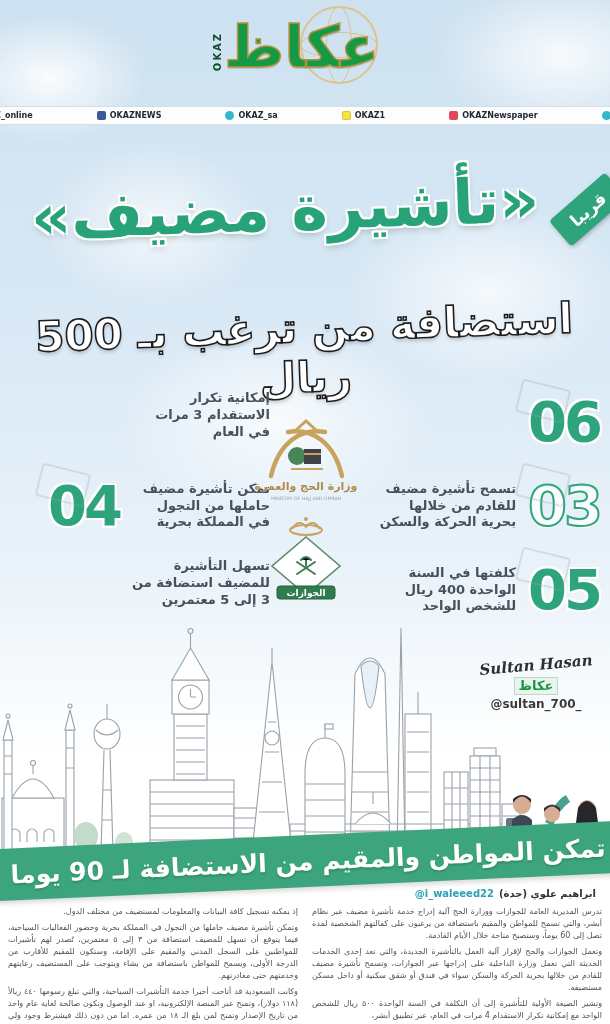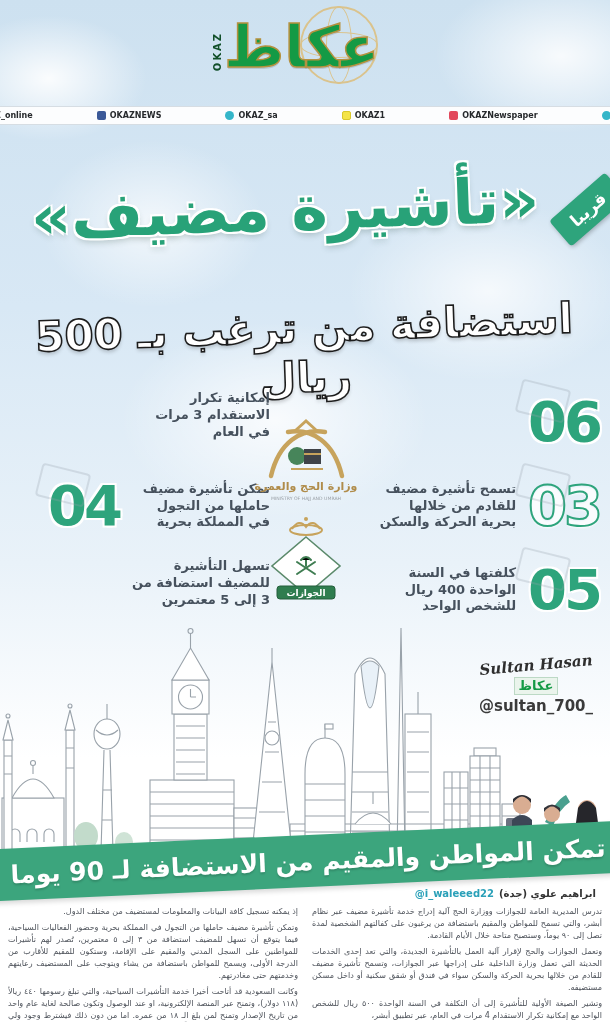--- a/index.html
+++ b/index.html
@@ -81,21 +81,21 @@
   .row1{ top:390px; } .row2{ top:474px; } .row3{ top:558px; }
   
   .hajj-logo{ position:absolute; left:249px; top:418px; }
   .jwz-logo{ position:absolute; left:261px; top:514px; }
   
   .skyline{ position:absolute; left:0; top:622px; width:610px; height:230px; }
   
   .sig{ position:absolute; right:16px; top:656px; width:116px; text-align:center; }
   .sig-name{ font-family:"DejaVu Serif", serif; font-style:italic; font-weight:700; font-size:15px; color:#2e2e2e; transform:rotate(-5deg); }
   .sig-logo{ display:inline-block; margin-top:3px; padding:0 4px; background:#eaf4ec; border:1px solid #bcd9c5; color:#149a45; font-weight:800; font-size:13px; line-height:1.2; }
-  .sig-handle{ margin-top:2px; font-size:15px; font-weight:700; color:#3a3a3a; }
+  .sig-handle{ margin-top:2px; font-size:12px; font-weight:700; color:#3a3a3a; }
   
   .banner{
     position:absolute; left:-16px; top:835px; width:648px; height:52px; background:#3ca57d;
     transform:rotate(-2.6deg); display:flex; align-items:center; justify-content:center;
     box-shadow:0 3px 5px rgba(0,0,0,.15);
   }
   .banner-text{ direction:rtl; color:#fff; font-size:25px; font-weight:800; text-shadow:0 2px 2px rgba(0,0,0,.15); }
   
   .byline{ position:absolute; top:888px; right:14px; direction:rtl; font-size:10px; font-weight:700; color:#333; display:flex; gap:5px; align-items:center; }
   .byline .handle{ color:#2aa0b8; direction:ltr; unicode-bidi:embed;margin-left:15px; }
@@ -304,21 +304,21 @@
     <span class="banner-text">تمكن المواطن والمقيم من الاستضافة لـ 90 يوما</span>
   </div>
 
   <div class="byline">
     <span>ابراهيم علوي (جدة)</span>
     <span class="handle">@i_waleeed22</span>
   </div>
 
   <div class="article">
     <div class="col">
-      <p>تدرس المديرية العامة للجوازات ووزارة الحج آلية إدراج خدمة تأشيرة مضيف عبر نظام أبشر، والتي تسمح للمواطن والمقيم باستضافة من يرغبون على كفالتهم الشخصية لمدة تصل إلى ٩٠ يوماً، وستصبح متاحة خلال الأيام القادمة.</p>
+      <p>تدرس المديرية العامة للجوازات ووزارة الحج آلية إدراج خدمة تأشيرة مضيف عبر نظام أبشر، والتي تسمح للمواطن والمقيم باستضافة من يرغبون على كفالتهم الشخصية لمدة تصل إلى 60 يوماً، وستصبح متاحة خلال الأيام القادمة.</p>
       <p>وتعمل الجوازات والحج لإقرار آلية العمل بالتأشيرة الجديدة، والتي تعد إحدى الخدمات الحديثة التي تعمل وزارة الداخلية على إدراجها عبر الجوازات، وتسمح تأشيرة مضيف للقادم من خلالها بحرية الحركة والسكن سواء في فندق أو شقق سكنية أو داخل مسكن مستضيفه.</p>
       <p>وتشير الصيغة الأولية للتأشيرة إلى أن التكلفة في السنة الواحدة ٥٠٠ ريال للشخص الواحد مع إمكانية تكرار الاستقدام 4 مرات في العام، عبر تطبيق أبشر،</p>
     </div>
     <div class="col">
       <p>إذ يمكنه تسجيل كافة البيانات والمعلومات لمستضيف من مختلف الدول.</p>
       <p>وتمكن تأشيرة مضيف حاملها من التجول في المملكة بحرية وحضور الفعاليات السياحية، فيما يتوقع أن تسهل للمضيف استضافة من ٣ إلى ٥ معتمرين، تُصدر لهم تأشيرات للمواطنين على السجل المدني والمقيم على الإقامة، وستكون للمقيم للأقارب من الدرجة الأولى، ويسمح للمواطن باستضافة من يشاء ويتوجب على المستضيف رعايتهم وخدمتهم حتى مغادرتهم.</p>
       <p>وكانت السعودية قد أتاحت أخيرا خدمة التأشيرات السياحية، والتي تبلغ رسومها ٤٤٠ ريالاً (١١٨ دولار)، وتمنح عبر المنصة الإلكترونية، او عند الوصول وتكون صالحة لغاية عام واحد من تاريخ الإصدار وتمنح لمن بلغ الـ ١٨ من عمره. اما من دون ذلك فيشترط وجود ولي أمر وتمنح فترة إقامة لمدة ٩٠ يوماً في السنة الواحدة.</p>
     </div>
   </div>
 </div>

